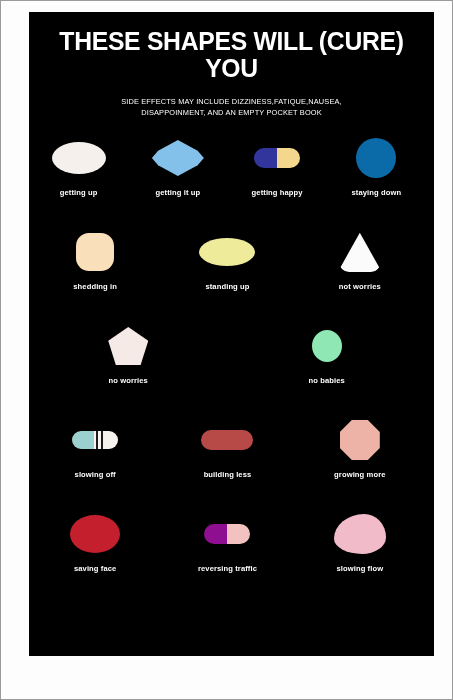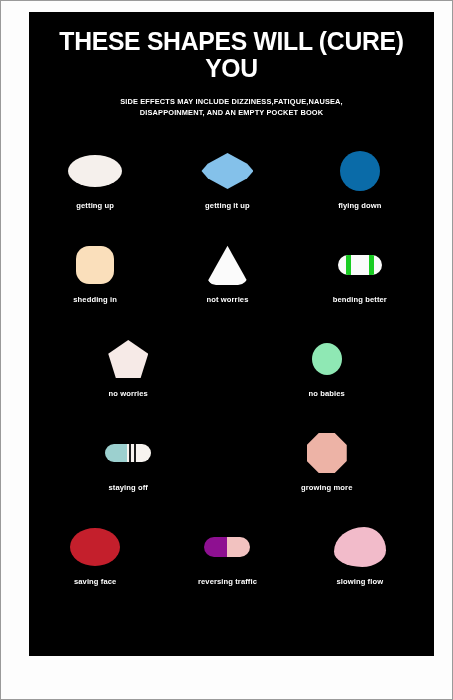--- a/index.html
+++ b/index.html
@@ -32,42 +32,42 @@
     font-weight:bold;
     letter-spacing:-0.3px;
     line-height:1.05;
     margin:0;
     font-family:"Liberation Sans", sans-serif;
     transform:scaleX(0.97);
   }
   .subtitle{
     color:#ffffff;
     font-size:7.4px;
-    font-weight:bold;
+    font-weight:normal;
     letter-spacing:0.15px;
     line-height:1.55;
     margin:14px auto 0;
     width:260px;
     text-transform:uppercase;
   }
   .grid{
     position:absolute;
     left:0;top:104px;
     width:397px;
   }
   .row{
     display:flex;
     height:94px;
   }
   .cell{
     flex:1 1 0;
     display:flex;
     flex-direction:column;
     align-items:center;
-    justify-content:flex-end;
+    justify-content:center;
   }
   .shape-box{
     height:58px;
     width:86px;
     display:flex;
     align-items:center;
     justify-content:center;
   }
   .pill-label{
     color:#ffffff;
@@ -136,46 +136,52 @@
             <div class="pill-label">getting up</div>
           </div>
           <div class="cell">
             <div class="shape-box">
               <div class="s-diamond" style="width: 52px; height: 36px; background: rgb(132, 193, 234);"></div>
             </div>
             <div class="pill-label">getting it up</div>
           </div>
           <div class="cell">
             <div class="shape-box">
+              <div class="s-capsule" style="width: 46px; height: 20px;">
+                <span style="width: 50%; background: rgb(50, 53, 155);"></span>
+                <span style="width: 50%; background: rgb(242, 215, 140);"></span>
+              </div>
+            </div>
+            <div class="pill-label">getting happy</div>
+          </div>
+          <div class="cell">
+            <div class="shape-box">
               <div class="s-circle" style="width: 40px; height: 40px; background: rgb(10, 107, 168);"></div>
             </div>
-            <div class="pill-label">flying down</div>
+            <div class="pill-label">staying down</div>
           </div>
         </div>
         <div class="row">
           <div class="cell">
             <div class="shape-box">
               <div class="s-roundsquare" style="width: 38px; height: 38px; background: rgb(250, 223, 187);"></div>
             </div>
             <div class="pill-label">shedding in</div>
           </div>
           <div class="cell">
             <div class="shape-box">
+              <div class="s-ellipse" style="width: 56px; height: 28px; background: rgb(238, 235, 154);"></div>
+            </div>
+            <div class="pill-label">standing up</div>
+          </div>
+          <div class="cell">
+            <div class="shape-box">
               <div class="s-triangle" style="width: 42px; height: 40px; background: rgb(251, 251, 251);"></div>
             </div>
             <div class="pill-label">not worries</div>
-          </div>
-          <div class="cell">
-            <div class="shape-box">
-              <div class="s-capsule rel" style="width: 44px; height: 20px; background: rgb(251, 251, 251);">
-                <div class="stripe" style="left: 18%; width: 13%; background: rgb(25, 204, 34);"></div>
-                <div class="stripe" style="left: 70%; width: 13%; background: rgb(25, 204, 34);"></div>
-              </div>
-            </div>
-            <div class="pill-label">bending better</div>
           </div>
         </div>
         <div class="row">
           <div class="cell">
             <div class="shape-box">
               <div class="s-pentagon" style="width: 40px; height: 38px; background: rgb(246, 234, 231);"></div>
             </div>
             <div class="pill-label">no worries</div>
           </div>
           <div class="cell">
@@ -188,21 +194,30 @@
         <div class="row">
           <div class="cell">
             <div class="shape-box">
               <div class="s-capsule rel" style="width: 46px; height: 18px;">
                 <span style="width: 48%; background: rgb(156, 208, 207);"></span>
                 <span style="width: 52%; background: rgb(247, 243, 239);"></span>
                 <div class="stripe" style="left: 52%; width: 4%; background: rgb(28, 28, 28);"></div>
                 <div class="stripe" style="left: 63%; width: 4%; background: rgb(28, 28, 28);"></div>
               </div>
             </div>
-            <div class="pill-label">staying off</div>
+            <div class="pill-label">slowing off</div>
+          </div>
+          <div class="cell">
+            <div class="shape-box">
+              <div class="s-capsule" style="width: 52px; height: 20px;">
+                <span style="width: 50%; background: rgb(183, 74, 71);"></span>
+                <span style="width: 50%; background: rgb(183, 74, 71);"></span>
+              </div>
+            </div>
+            <div class="pill-label">building less</div>
           </div>
           <div class="cell">
             <div class="shape-box">
               <div class="s-octagon" style="width: 40px; height: 40px; background: rgb(237, 179, 166);"></div>
             </div>
             <div class="pill-label">growing more</div>
           </div>
         </div>
         <div class="row">
           <div class="cell">

